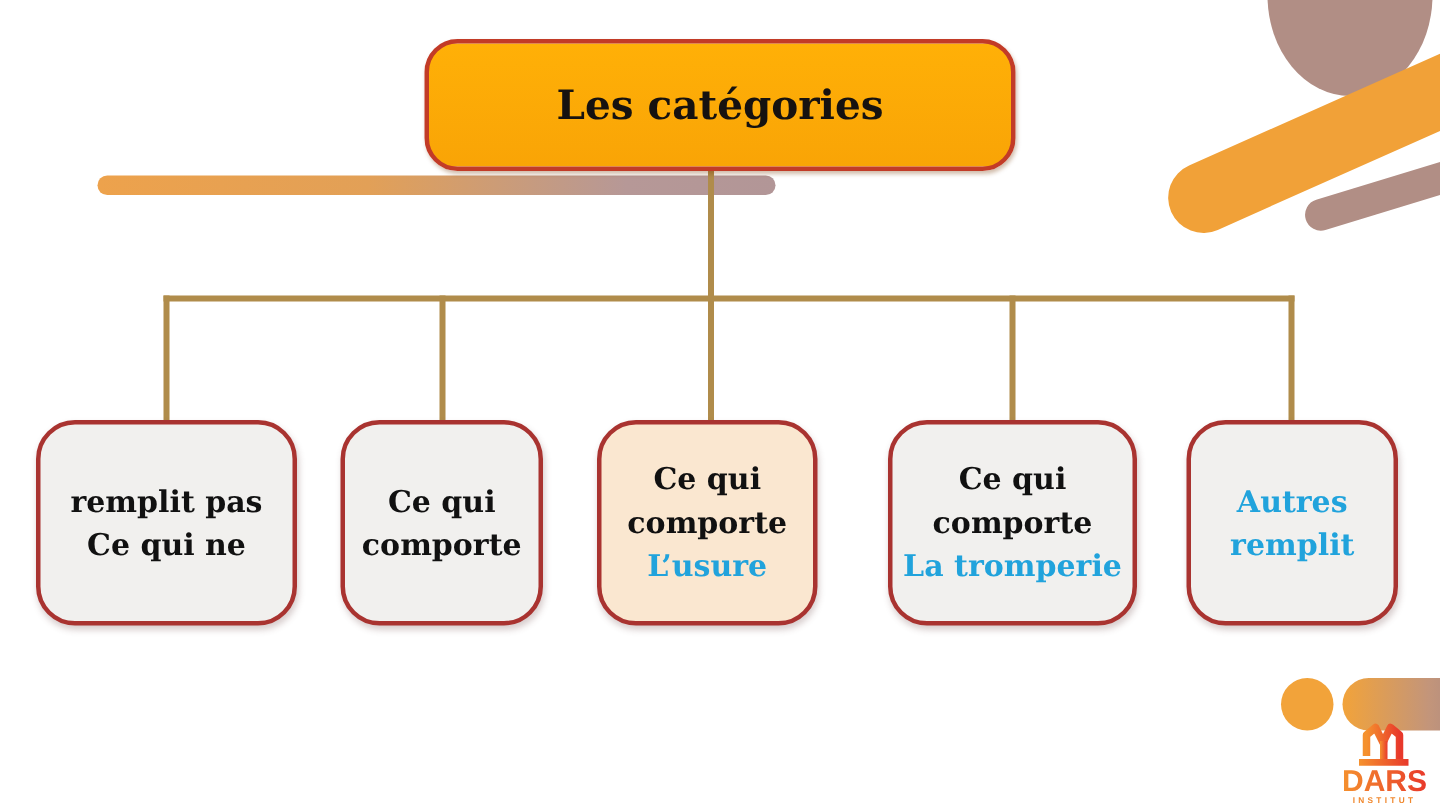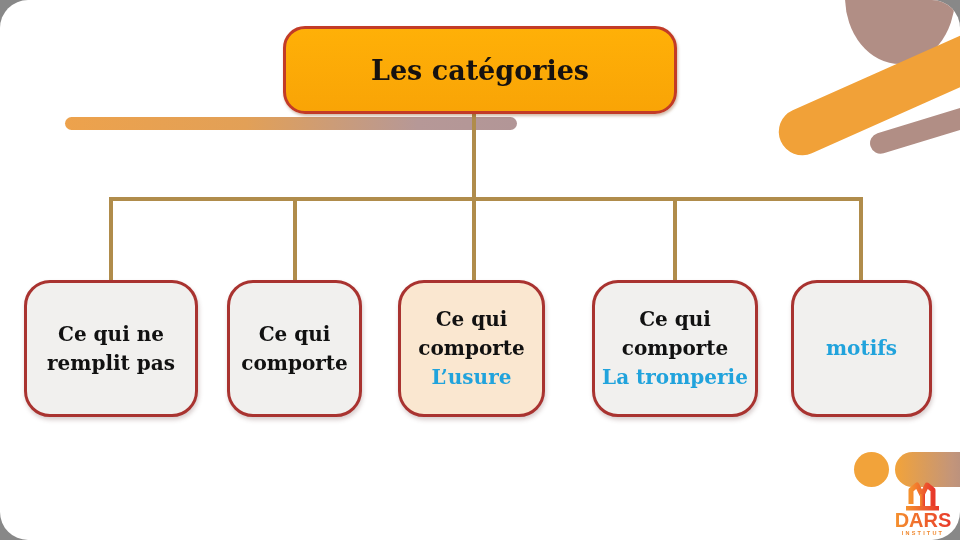--- a/index.html
+++ b/index.html
@@ -2,21 +2,20 @@
 <html><head>
 <meta charset="utf-8">
 <style>
   html,body{margin:0;padding:0;background:#888;}
   .slide{
     position:relative;
     width:960px;height:540px;
     background:#ffffff;
     overflow:hidden;
     font-family:"DejaVu Serif","Liberation Serif",serif;
-    border-radius:28px;
   }
   
   .deco{position:absolute;}
   .blob-top{
     left:845px;top:-70px;width:110px;height:134px;
     border-radius:50%;background:#B18E85;
   }
   .capsule-orange{
     left:770px;top:67px;width:250px;height:47px;border-radius:24px;
     background:#F1A138;transform:rotate(-24deg);
@@ -90,43 +89,44 @@
   <div class="line drop drop-1"></div>
   <div class="line drop drop-2"></div>
   <div class="line drop drop-4"></div>
   <div class="line drop drop-5"></div>
 
   <div class="title-box">
     <div>Les catégories</div>
   </div>
 
   <div class="cat cat-1">
+    <div>remplit pas</div>
     <div>Ce qui ne</div>
-    <div>remplit pas</div>
   </div>
 
   <div class="cat cat-2">
     <div>Ce qui</div>
     <div>comporte</div>
   </div>
 
   <div class="cat cat-3">
     <div>Ce qui</div>
     <div>comporte</div>
     <div class="cyan">L’usure</div>
   </div>
 
   <div class="cat cat-4">
     <div>Ce qui</div>
     <div>comporte</div>
     <div class="cyan">La tromperie</div>
   </div>
 
   <div class="cat cat-5">
-    <div class="cyan">motifs</div>
+    <div class="cyan">Autres</div>
+    <div class="cyan">remplit</div>
   </div>
 
   <svg class="logo" viewBox="0 0 64 58">
     <defs>
       <linearGradient id="gmark" x1="0" y1="0" x2="1" y2="0">
         <stop offset="0" stop-color="#F5912E"></stop>
         <stop offset="1" stop-color="#E8392B"></stop>
       </linearGradient>
     </defs>
     <g>

